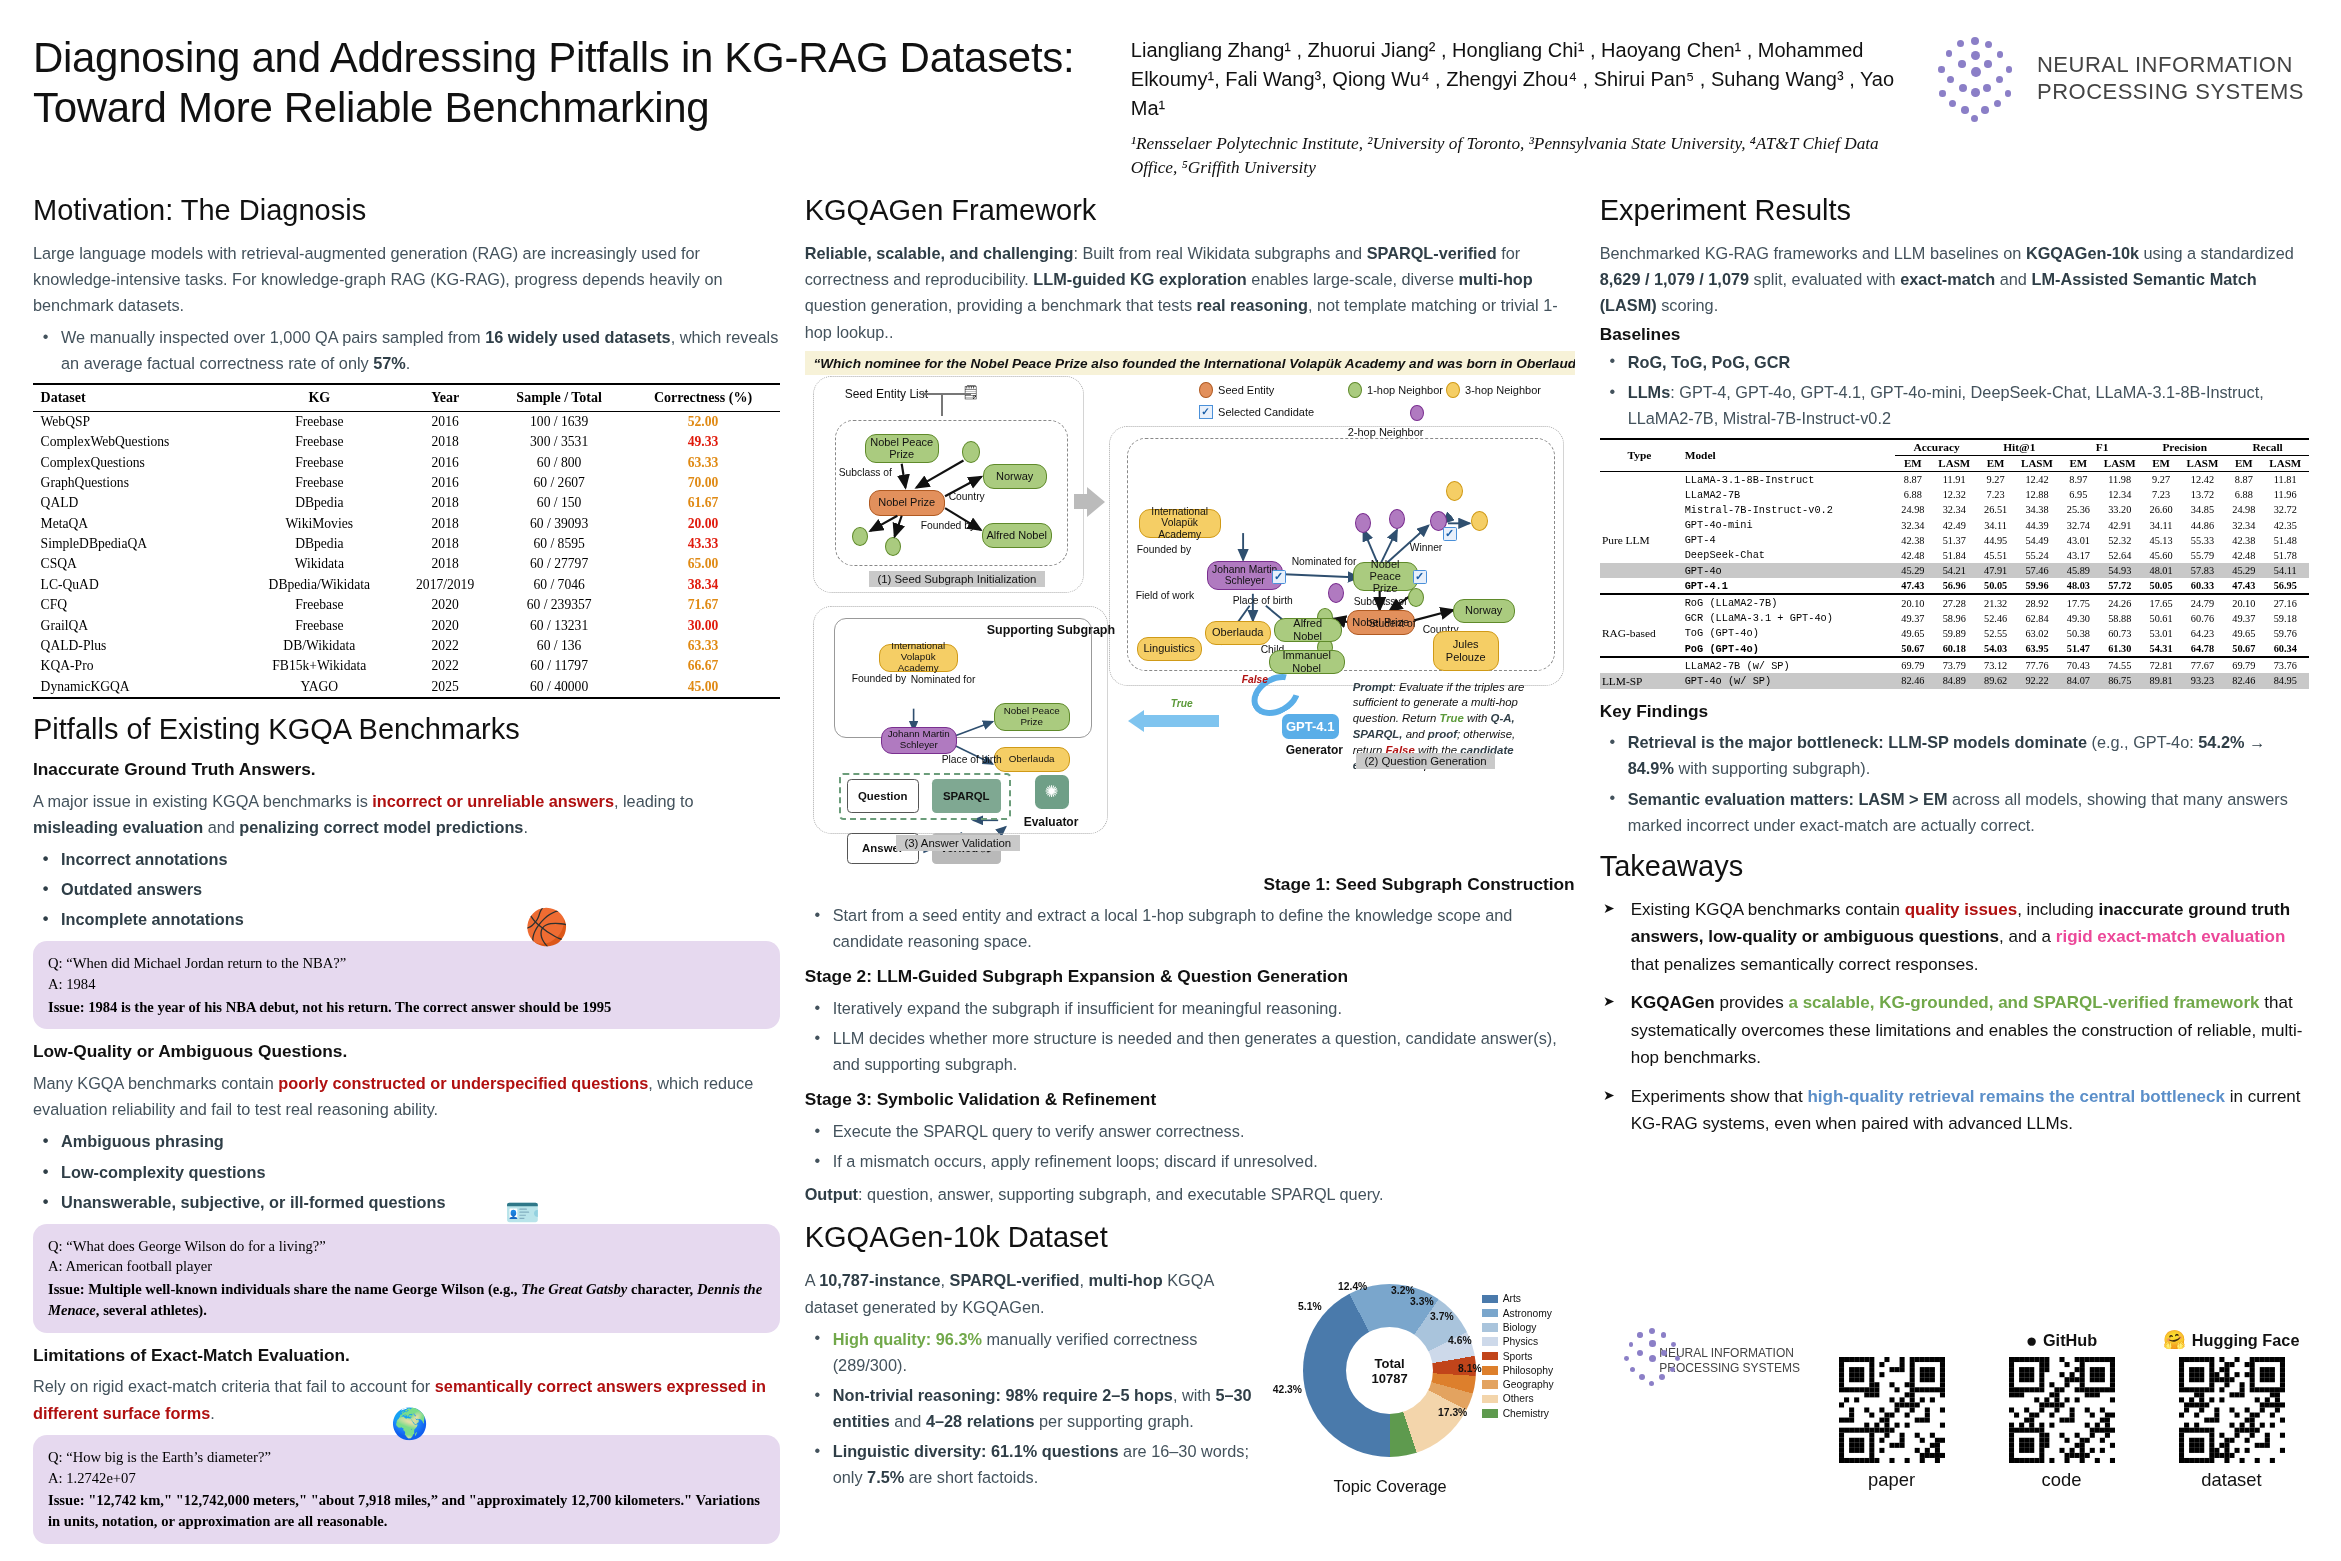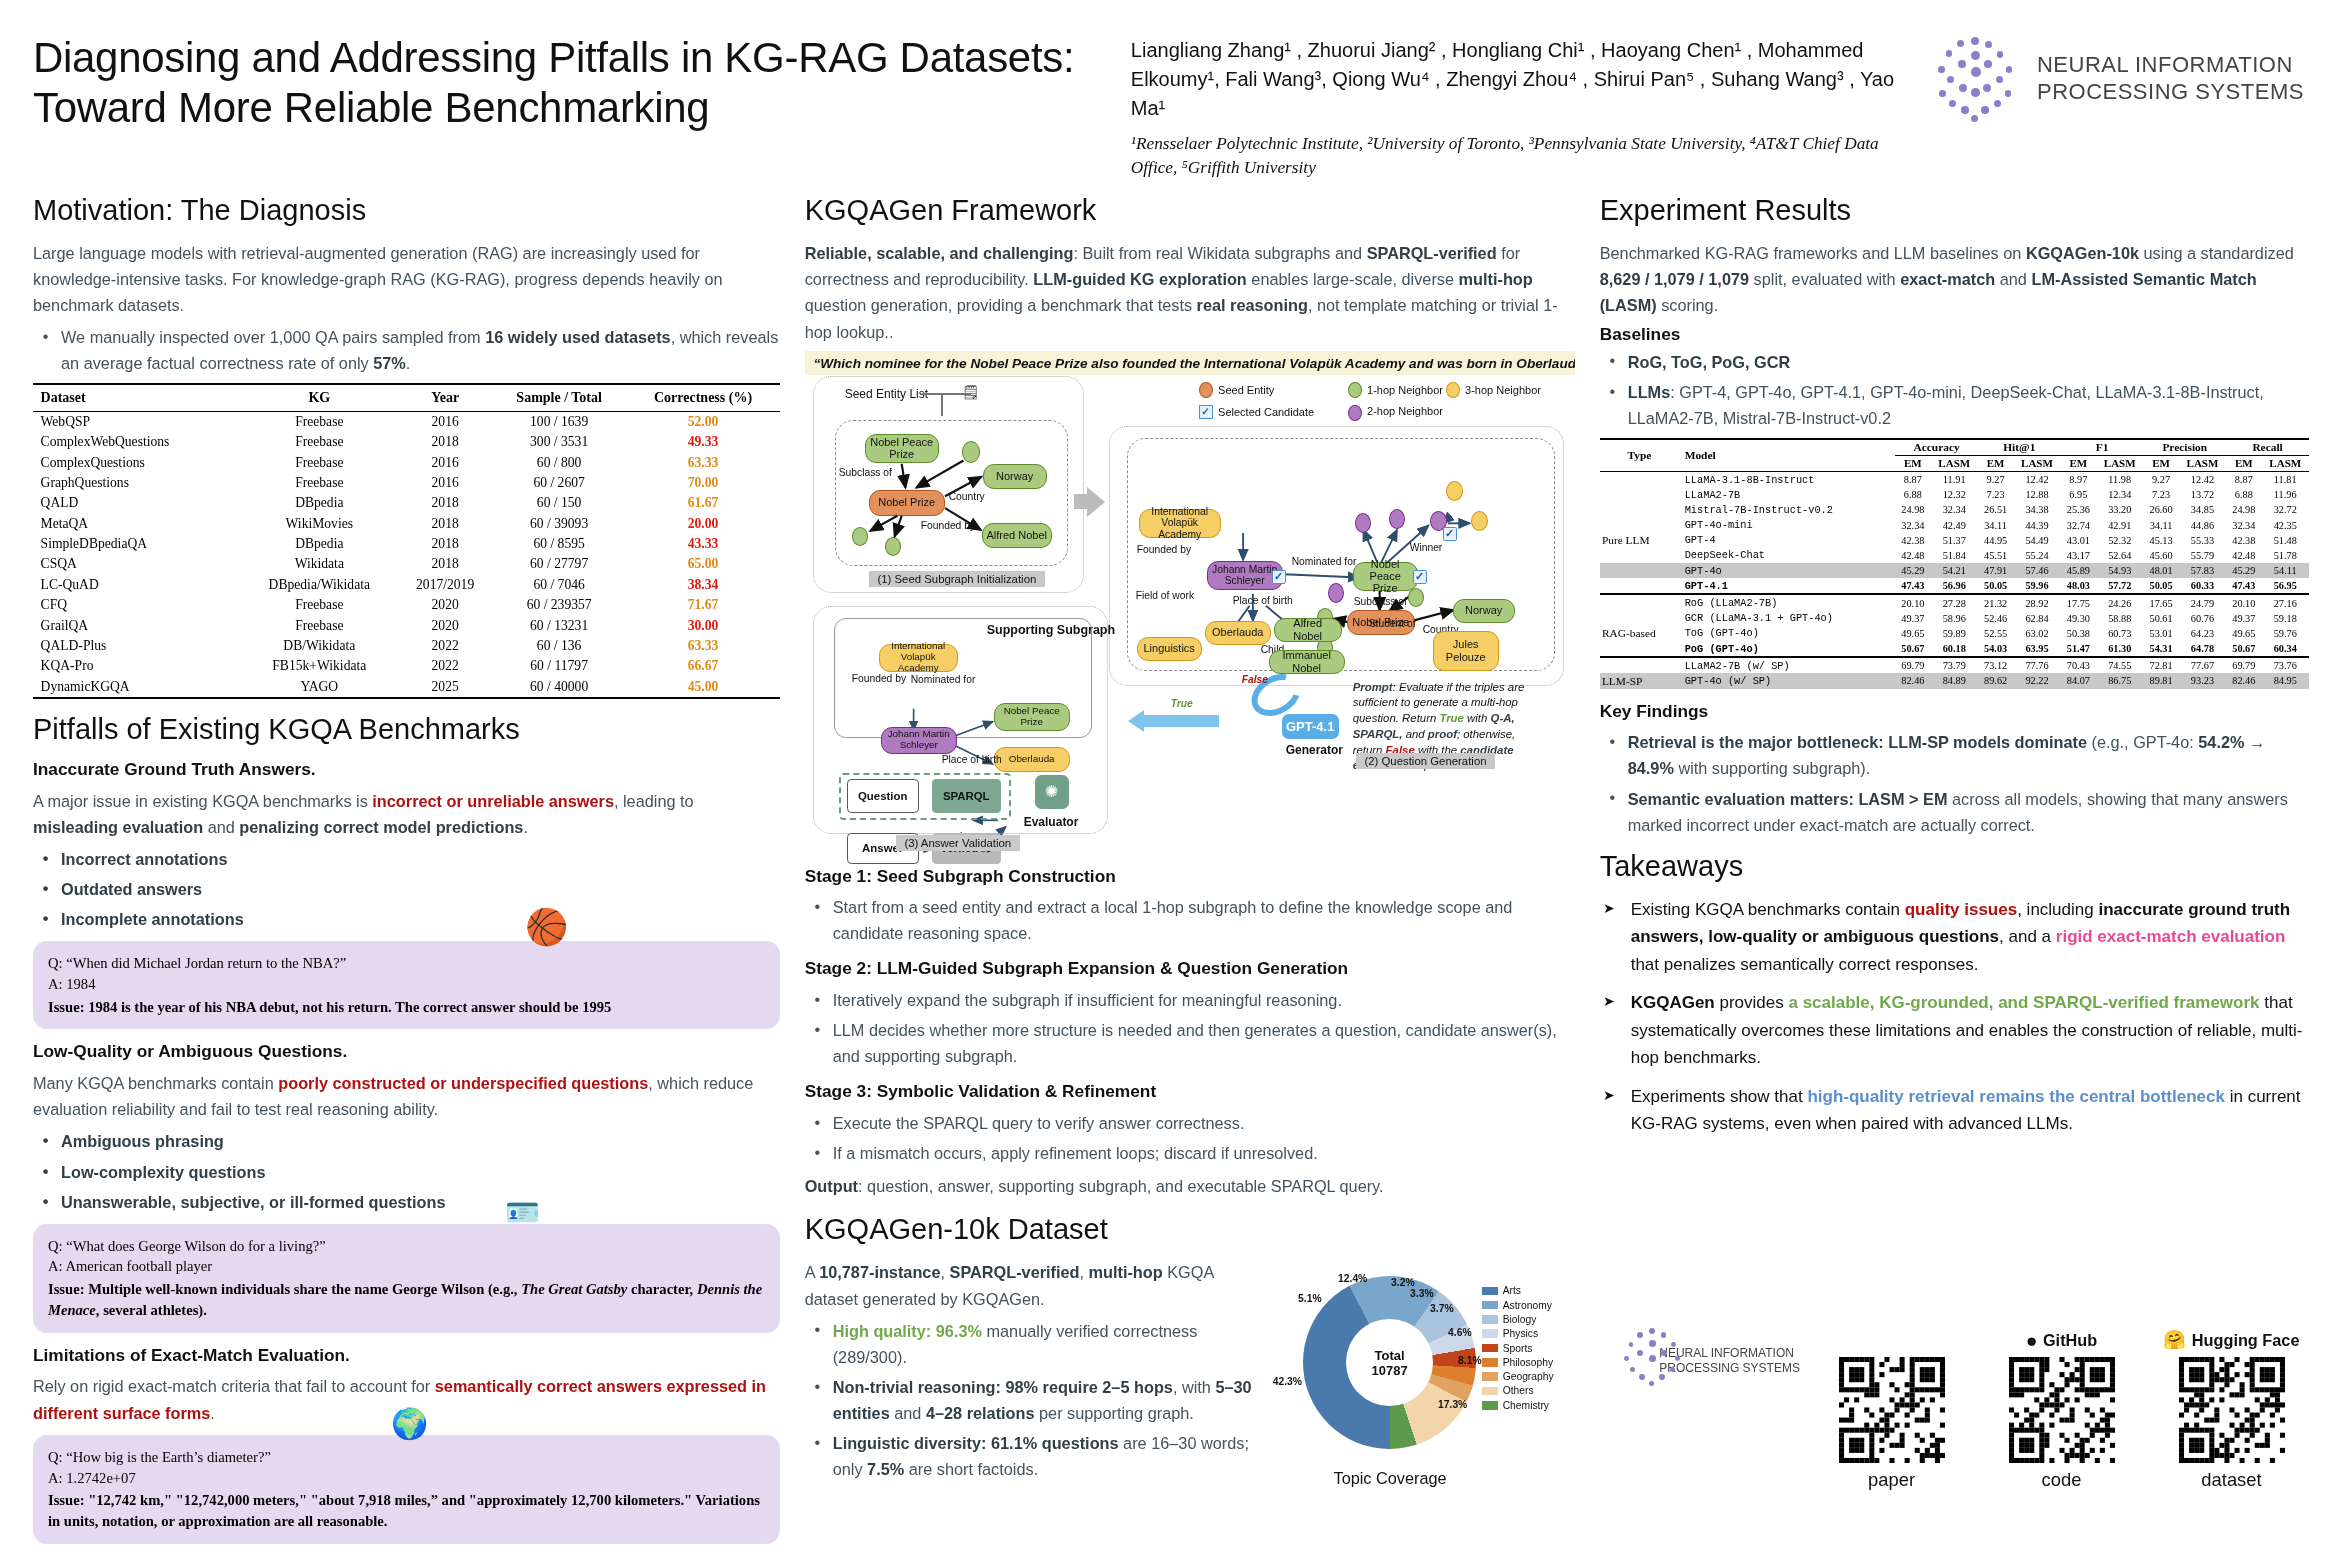--- a/index.html
+++ b/index.html
@@ -342,21 +342,21 @@
           <span>Seed Entity</span>
         </div>
         <div class="legbox" style="left:394px;top:54px;display:flex;align-items:center;gap:5.4px;">
           <span style="width:14px;height:14px;background:#e8f0fb;border:1.6px solid #4a90d9;color:#1a5fa8;font-size:10.3px;line-height:11px;text-align:center;font-weight:bold;">✓</span>
           <span>Selected Candidate</span>
         </div>
         <div class="legbox" style="left:543px;top:31px;display:flex;align-items:center;gap:5.4px;">
           <span class="dot d-green" style="position:static;width:14px;height:16.3px;"></span>
           <span>1-hop Neighbor</span>
         </div>
-        <div class="legbox" style="left:543px;top:54px;display:flex;align-items:flex-start;gap:5.4px;">
+        <div class="legbox" style="left:543px;top:54px;display:flex;align-items:flex-end;gap:5.4px;flex-direction:column;">
           <span class="dot d-purple" style="position:static;width:14px;height:16.3px;"></span>
           <span>2-hop Neighbor</span>
         </div>
         <div class="legbox" style="left:641px;top:31px;display:flex;align-items:center;gap:5.4px;">
           <span class="dot d-yellow" style="position:static;width:14px;height:16.3px;"></span>
           <span>3-hop Neighbor</span>
         </div>
 
         <div class="panel" style="left:8.7px;top:25px;width:271px;height:217px;"></div>
         <div class="dash" style="left:30px;top:69px;width:233px;height:146px;"></div>
@@ -481,21 +481,21 @@
         <div class="whitebox" style="left:42px;top:428px;width:72px;height:34px;">Question</div>
         <div class="greybox" style="left:127px;top:428px;width:69px;height:34px;background:#7fa892;">SPARQL</div>
         <div class="whitebox" style="left:42px;top:482px;width:72px;height:31px;">Answer</div>
         <div class="greybox" style="left:127px;top:482px;width:69px;height:31px;background:#b9b9b9;">Verfied 𝒜</div>
         <div class="gptlogo" style="left:230px;top:424px;width:34px;height:34px;background:#6f9f87;font-size:16.3px;">✺</div>
         <div class="elab" style="left:219px;top:464px;font-size:12px;font-weight:bold;">Evaluator</div>
         <div class="caption" style="left:91px;top:484px;">(3) Answer Validation</div>
       </div>
 
       <div>
-        <h3 class="sub" style="margin-top:11px;">Stage 1: Seed Subgraph Construction</h3>
+        <h3 class="sub" style="margin-top:19px;text-align:right;">Stage 1: Seed Subgraph Construction</h3>
         <ul class="bul">
             <li>Start from a seed entity and extract a local 1-hop subgraph to define the knowledge scope and candidate reasoning space.</li>
           </ul>
         <h3 class="sub">Stage 2: LLM-Guided Subgraph Expansion &amp; Question Generation</h3>
         <ul class="bul">
           <li>Iteratively expand the subgraph if insufficient for meaningful reasoning.</li>
           <li>LLM decides whether more structure is needed and then generates a question, candidate answer(s), and supporting subgraph.</li>
         </ul>
         <h3 class="sub">Stage 3: Symbolic Validation &amp; Refinement</h3>
         <ul class="bul">

